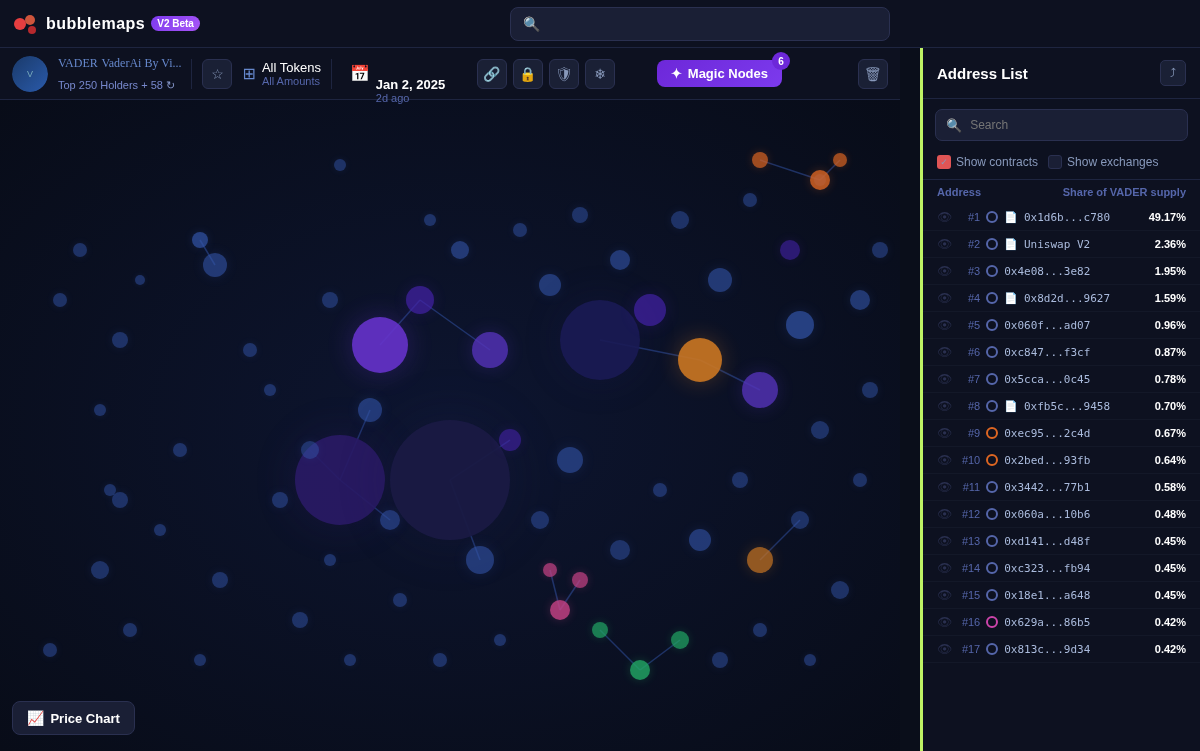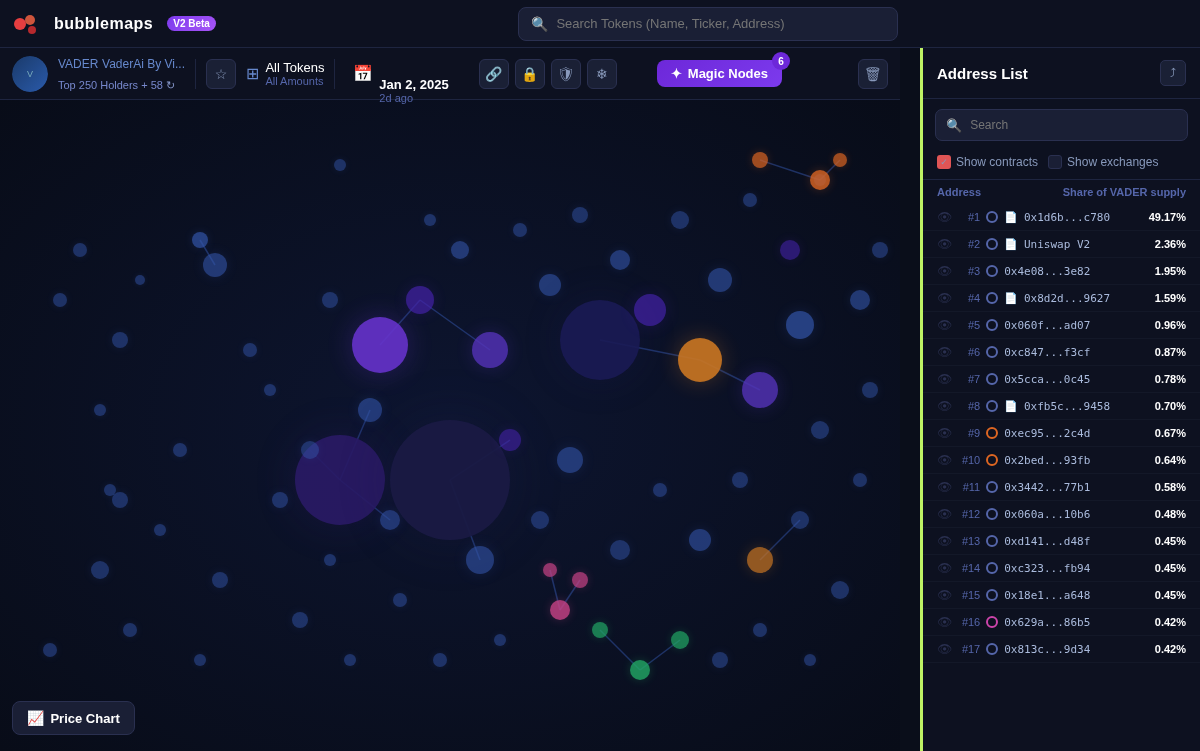--- a/index.html
+++ b/index.html
@@ -4,21 +4,21 @@
   <style>
     * { box-sizing: border-box; margin: 0; padding: 0; }
     body { background: #0a0e1a; color: #fff; font-family: -apple-system, BlinkMacSystemFont, 'Segoe UI', sans-serif; width: 1200px; height: 751px; overflow: hidden; position: relative; }
 
     
     .header {
       position: absolute; top: 0; left: 0; right: 0; height: 48px;
       background: #0d1120; display: flex; align-items: center; padding: 0 12px; gap: 12px; z-index: 100;
       border-bottom: 1px solid #1e2540;
     }
-    .logo-area { display: flex; align-items: center; gap: 14px; }
+    .logo-area { display: flex; align-items: center; gap: 6px; }
     .logo-icon { width: 28px; height: 28px; }
     .logo-text { color: #fff; font-size: 16px; font-weight: 700; letter-spacing: 0.5px; }
     .beta-badge {
       background: linear-gradient(135deg, #7c3aed, #a855f7);
       color: #fff; font-size: 10px; padding: 2px 6px; border-radius: 10px; font-weight: 700;
     }
     .search-bar {
       flex: 1; max-width: 380px; margin: 0 auto;
       background: #1a1f35; border: 1px solid #2a3050; border-radius: 8px;
       display: flex; align-items: center; padding: 0 12px; gap: 8px; height: 34px;
@@ -46,21 +46,21 @@
       background: #0d1120; border-bottom: 1px solid #1e2540;
       display: flex; align-items: center; padding: 0 12px; gap: 10px; z-index: 99;
     }
     .token-avatar { width: 36px; height: 36px; border-radius: 50%; overflow: hidden; position: relative; }
     .token-avatar-inner {
       width: 36px; height: 36px; background: linear-gradient(135deg, #1a3a6a, #2a5aaa);
       border-radius: 50%; display: flex; align-items: center; justify-content: center; font-size: 9px; color: #7ab;
     }
     .token-info { display: flex; flex-direction: column; }
     .token-name { font-size: 13px; font-weight: 700; color: #fff; }
-    .token-name span { color: #6688cc; font-weight: 400; font-size: 12px; }
+    .token-name span { color: #6688cc; font-weight: 400; font-size: 12px; font-family: Liberation Serif, serif; }
     .token-sub { font-size: 11px; color: #5566aa; margin-top: 8px; }
     .token-sub span { color: #7788cc; }
     .divider { width: 1px; height: 30px; background: #1e2540; }
     .token-filter { display: flex; align-items: center; gap: 6px; }
     .filter-label { font-size: 13px; color: #fff; }
     .filter-sub { font-size: 11px; color: #5566aa; }
     .date-filter { display: flex; align-items: center; gap: 6px; margin-left: 8px; }
     .date-label { font-size: 13px; color: #fff; font-weight: 600; margin-top: 34px; }
     .date-sub { font-size: 11px; color: #5566aa; }
 
@@ -170,21 +170,20 @@
       <circle cx="8" cy="14" r="6" fill="#ff4444" opacity="0.9"></circle>
       <circle cx="18" cy="10" r="5" fill="#ff6644" opacity="0.8"></circle>
       <circle cx="20" cy="20" r="4" fill="#ff3333" opacity="0.7"></circle>
     </svg>
     <span class="logo-text">bubblemaps</span>
     <span class="beta-badge">V2 Beta</span>
   </div>
 
   <div class="search-bar">
     <span class="search-icon">🔍</span>
-    <input type="text" placeholder="Search Tokens (Name, Ticker, Address)" style="">
   </div>
 
 </div>
 
 <div class="token-bar">
   <div class="token-avatar">
     <div class="token-avatar-inner">V</div>
   </div>
   <div class="token-info">
     <div class="token-name">

